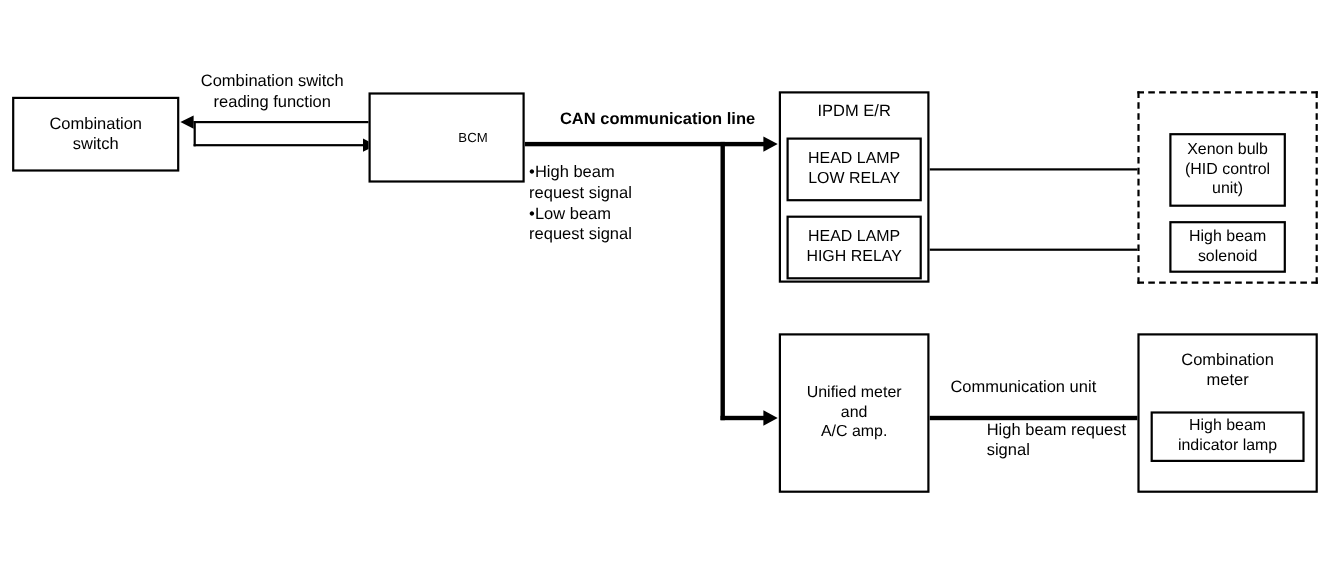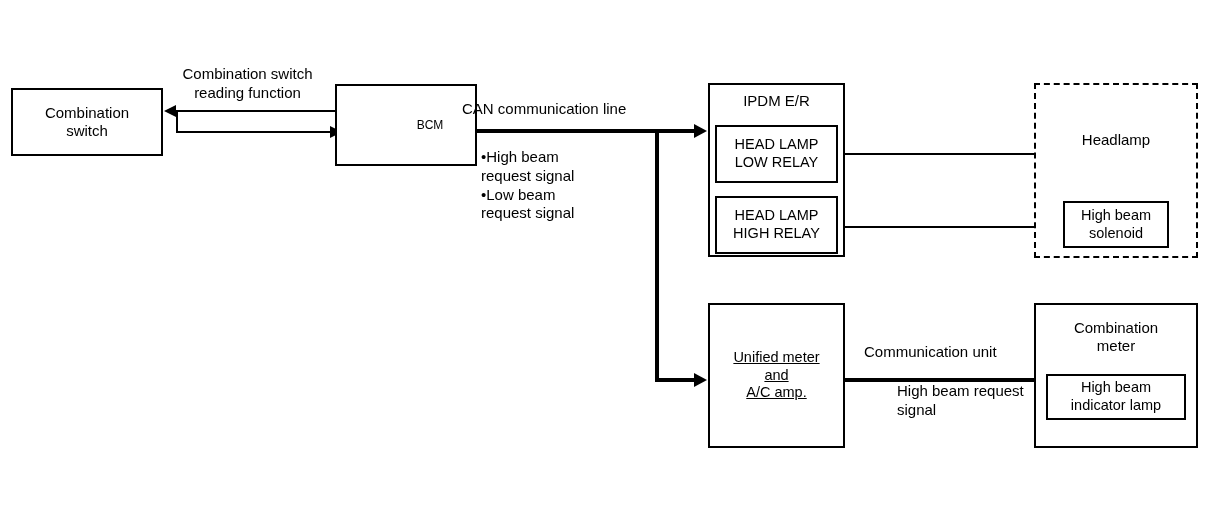--- a/index.html
+++ b/index.html
@@ -121,36 +121,39 @@
   <div class="box" style="left:335px; top:84px; width:142px; height:82px; font-size:12px;padding-left:48px;">BCM</div>
 
   <div class="box top-label" style="left:708px; top:83px; width:137px; height:174px;">IPDM E/R</div>
   <div class="box" style="left:715px; top:125px; width:123px; height:58px; font-size:14.5px;">HEAD LAMP
 LOW RELAY</div>
   <div class="box" style="left:715px; top:196px; width:123px; height:58px; font-size:14.5px;">HEAD LAMP
 HIGH RELAY</div>
 
   <div class="dashed" style="left:1034px; top:83px; width:164px; height:175px;"></div>
   <div class="dashed-title" style="left:1034px; top:90px; width:164px;">Headlamp</div>
+  <div class="box" style="left:1063px; top:121px; width:106px; height:67px; font-size:14.5px;">Xenon bulb
+(HID control
+unit)</div>
   <div class="box" style="left:1063px; top:201px; width:106px; height:47px; font-size:14.5px;">High beam
 solenoid</div>
 
-  <div class="box" style="left:708px; top:303px; width:137px; height:145px; font-size:14.5px;text-decoration:underline;">Unified meter
+  <div class="box" style="left:708px; top:303px; width:137px; height:145px; font-size:14.5px;">Unified meter
 and
 A/C amp.</div>
 
   <div class="box top-label" style="left:1034px; top:303px; width:164px; height:145px; padding-top:14px;">Combination
 meter</div>
   <div class="box" style="left:1046px; top:374px; width:140px; height:46px; font-size:14.5px;">High beam
 indicator lamp</div>
 
   <div class="lbl center" style="left:165px; top:65px; width:165px;">Combination switch
 reading function</div>
 
-  <div class="lbl" style="left:462px; top:100px;">CAN communication line</div>
+  <div class="lbl" style="left:509px; top:100px;font-weight:bold;">CAN communication line</div>
 
   <div class="lbl" style="left:481px; top:148px;">•High beam
  request signal
 •Low beam
  request signal</div>
 
   <div class="lbl" style="left:864px; top:343px;">Communication unit</div>
 
   <div class="lbl" style="left:897px; top:382px;">High beam request
 signal</div>

